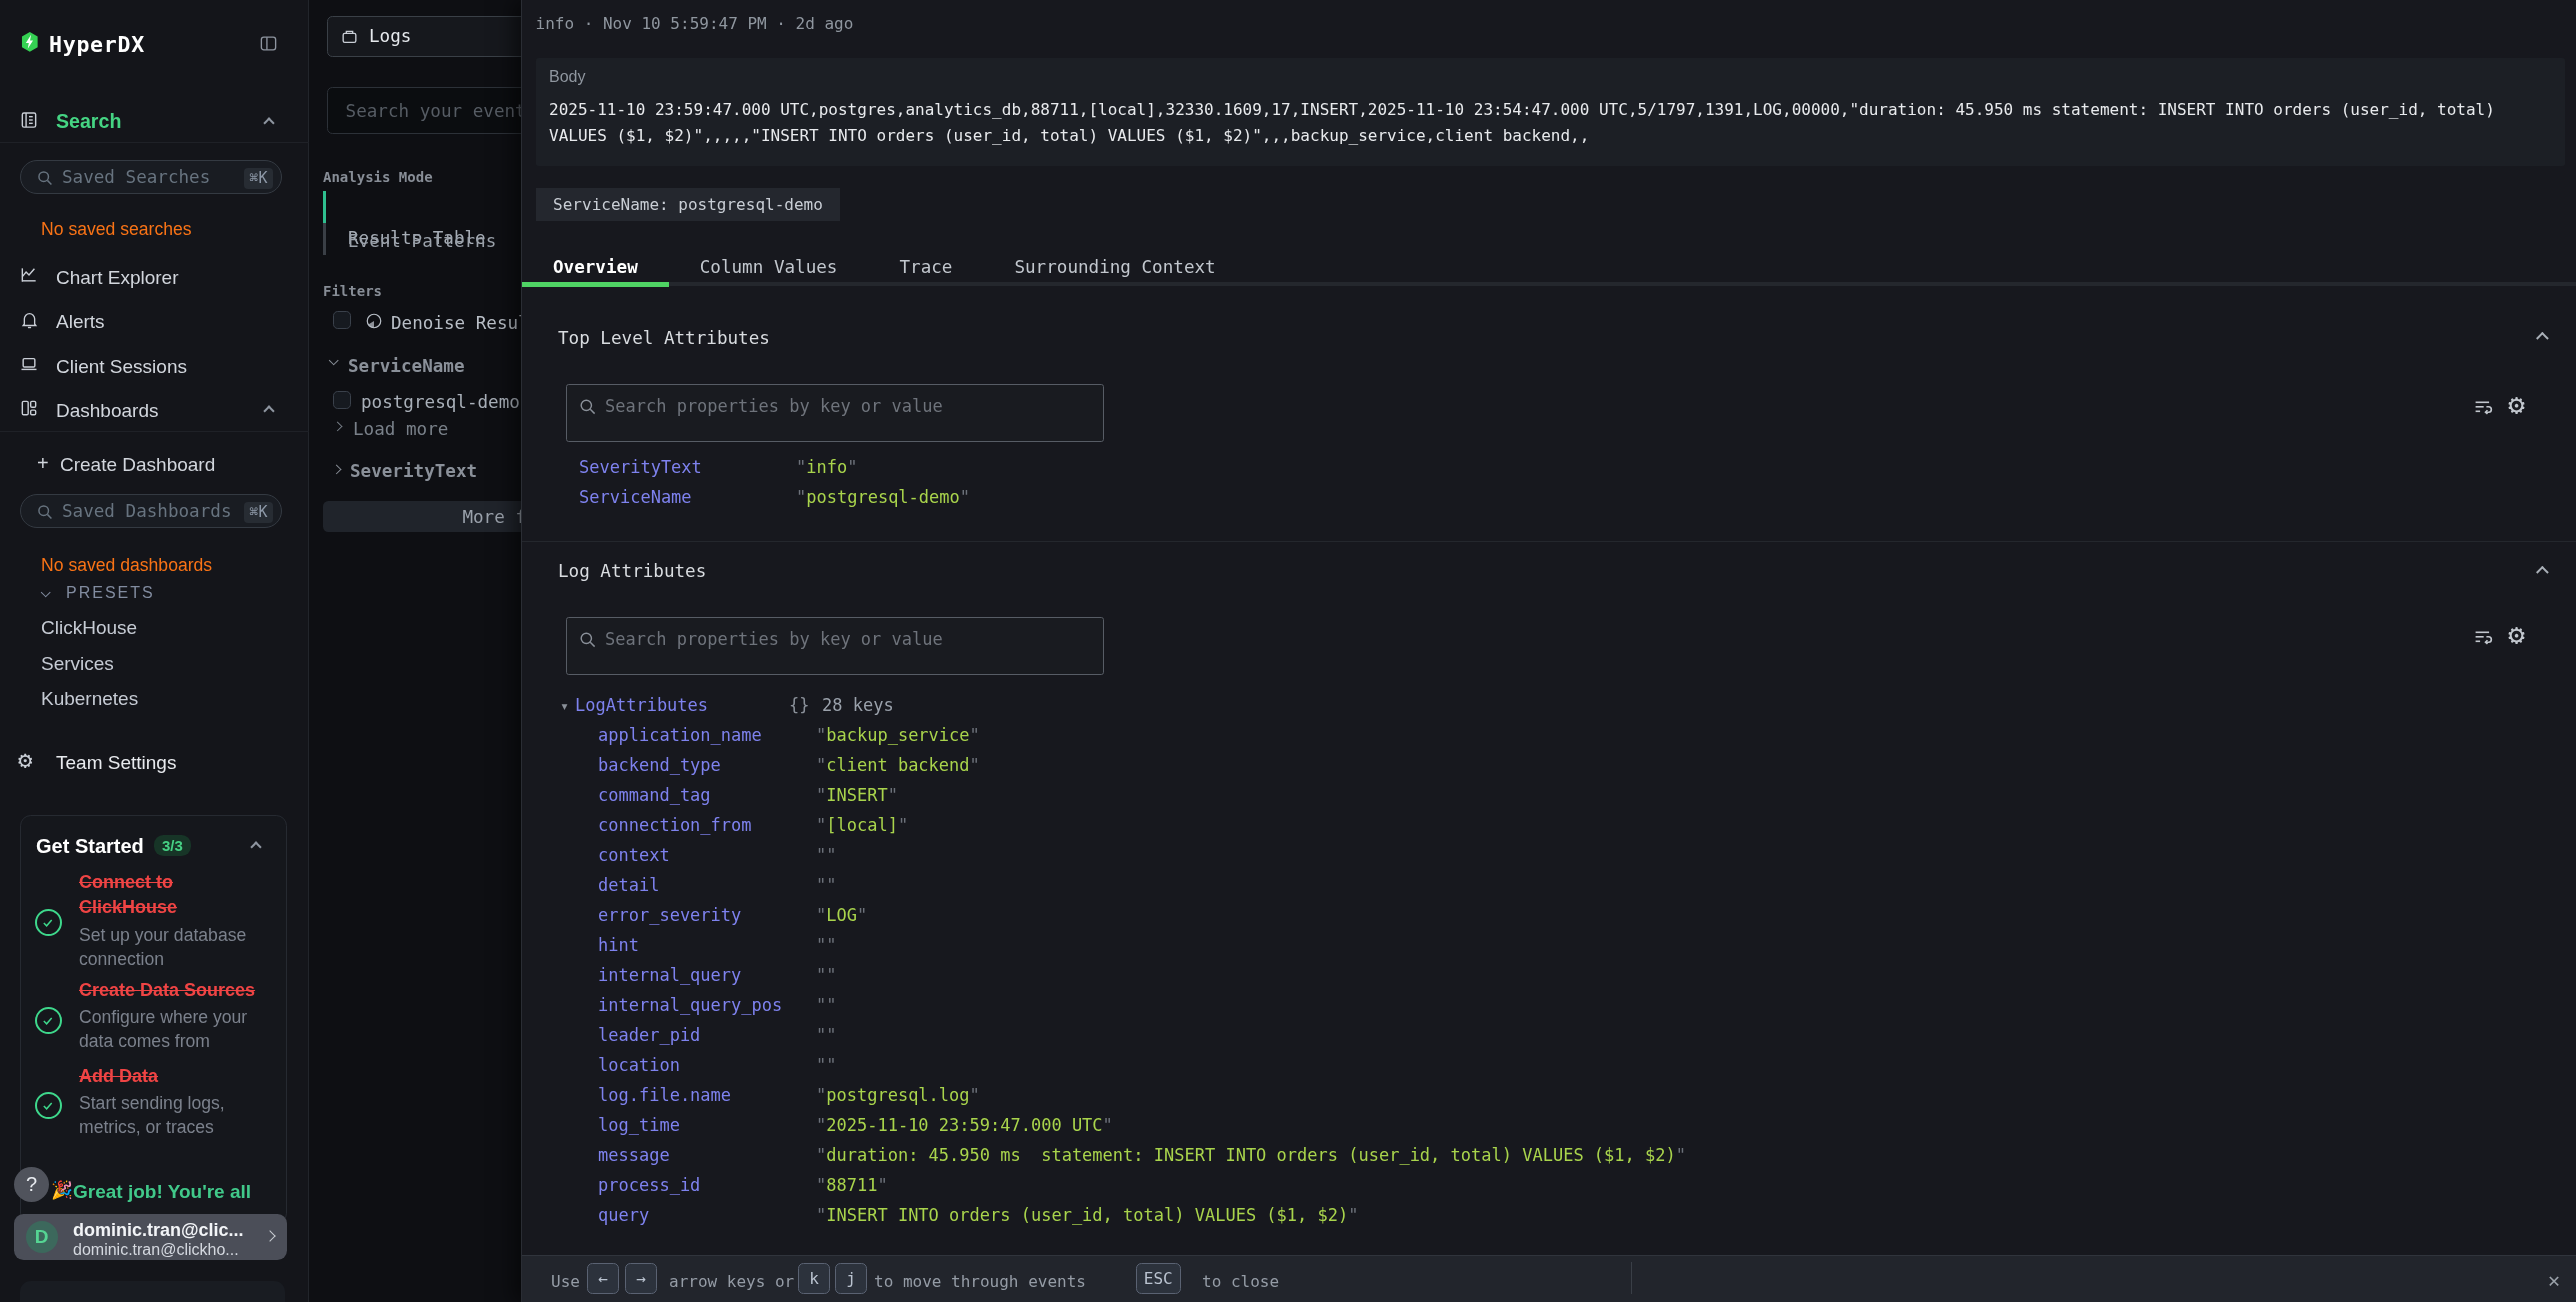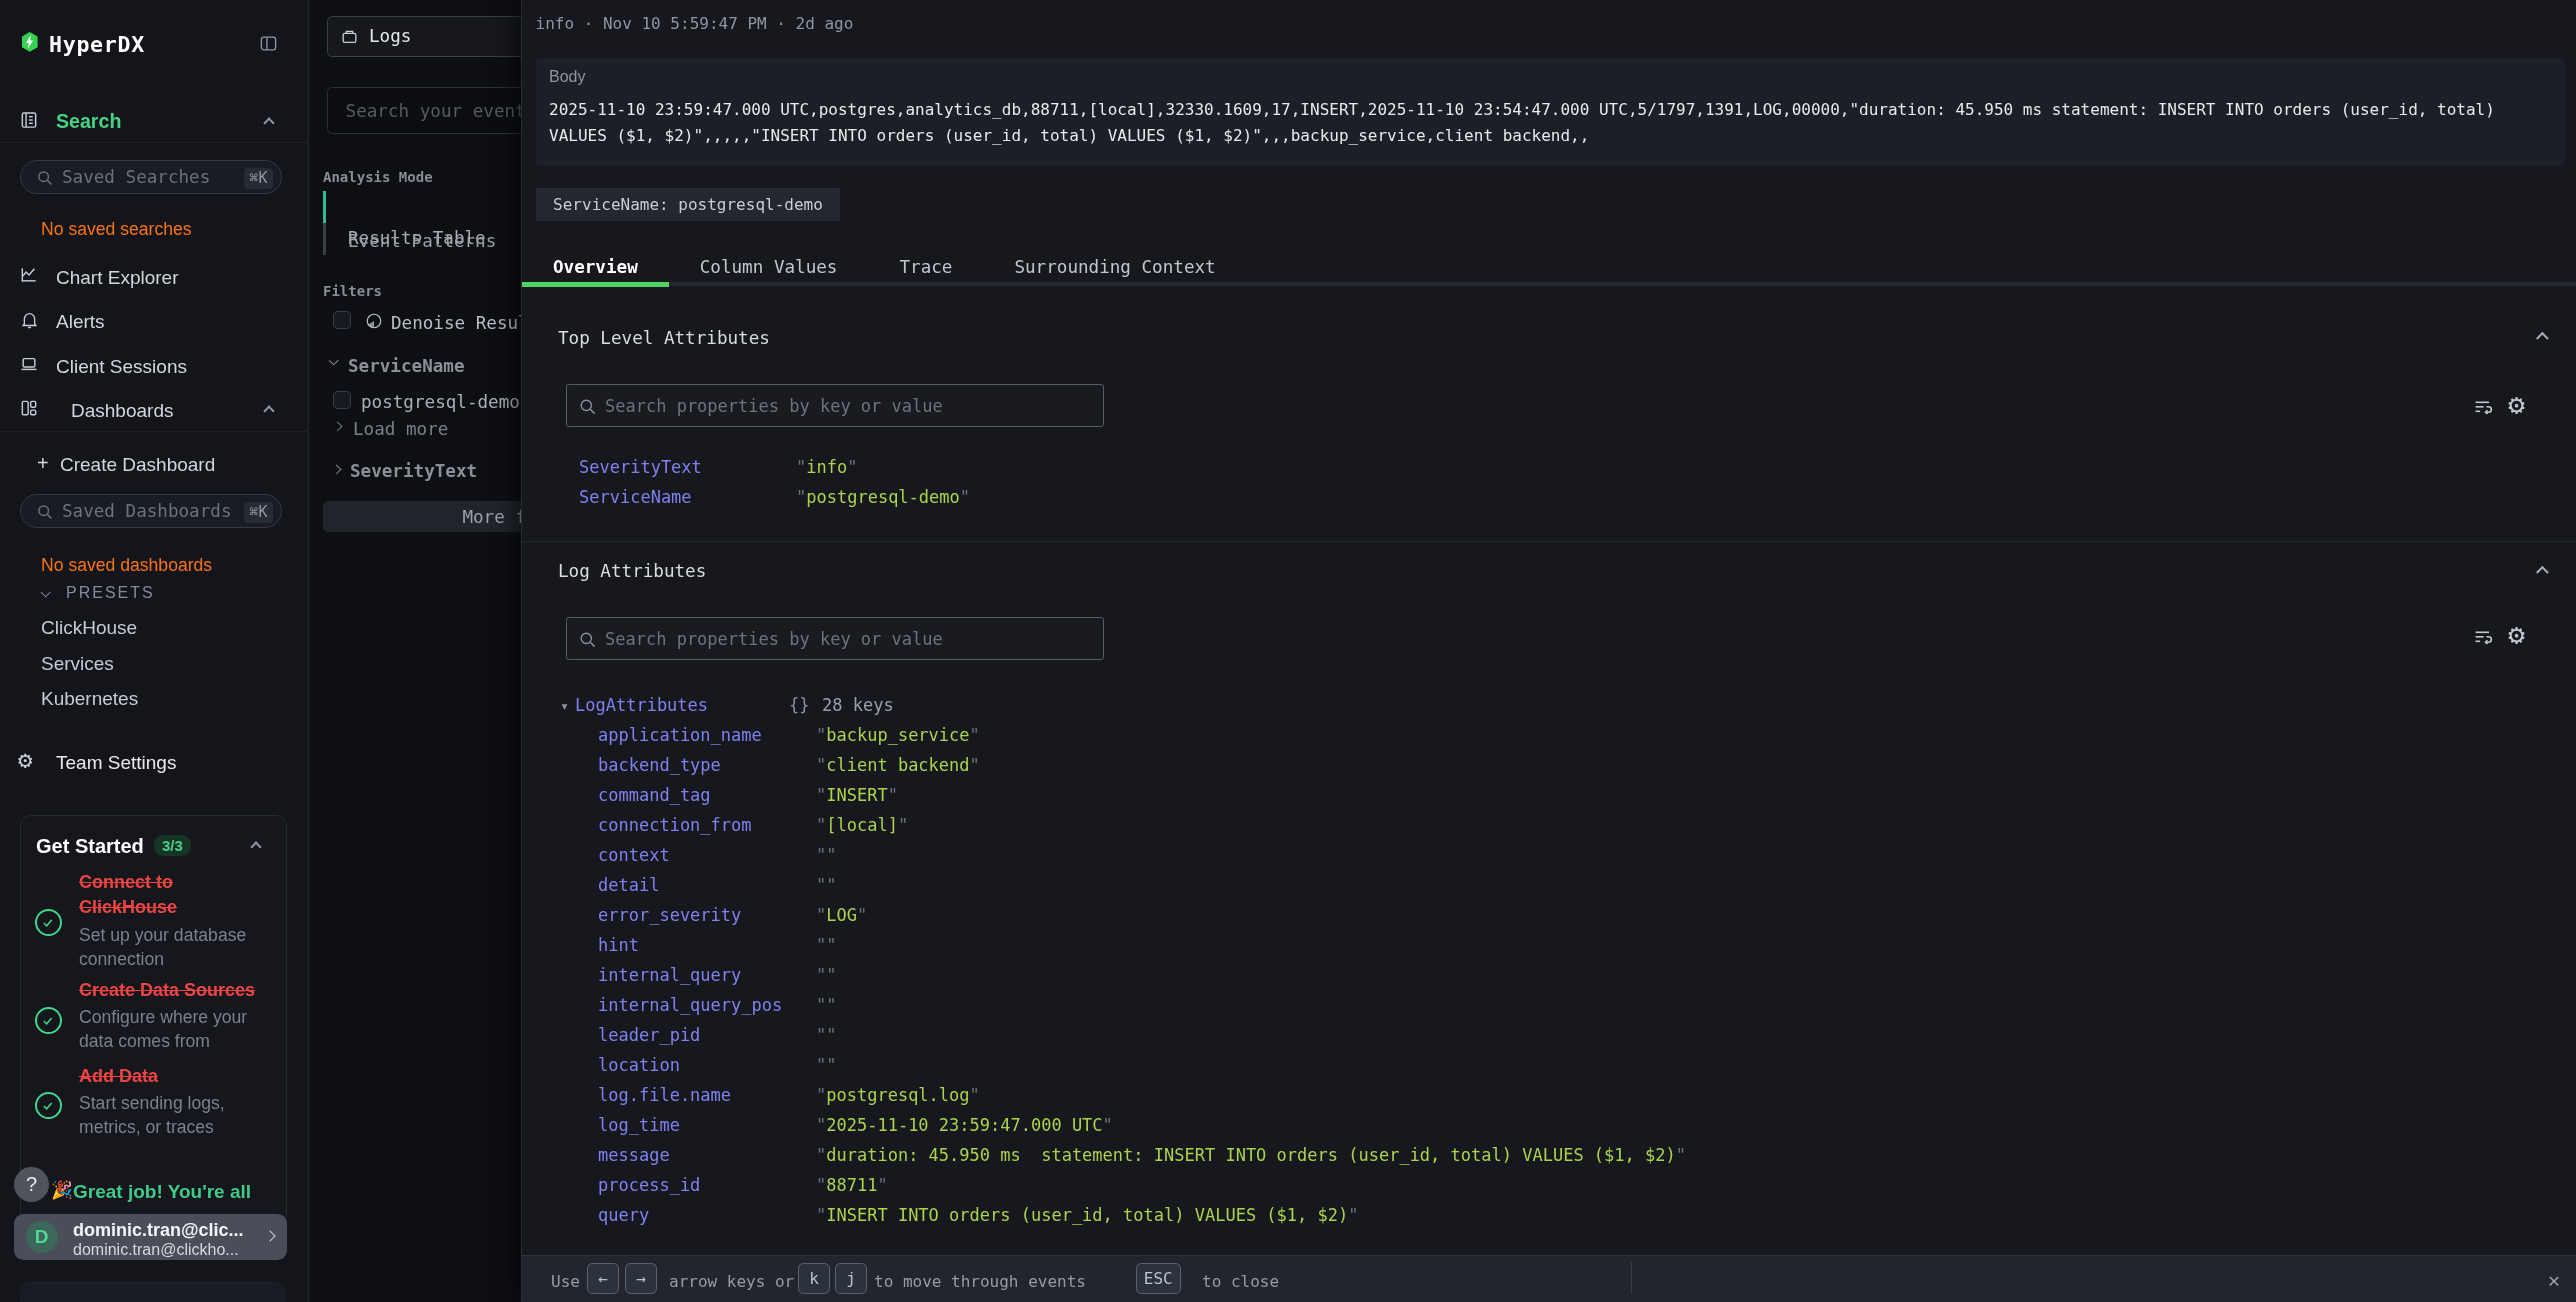--- a/index.html
+++ b/index.html
@@ -72,21 +72,21 @@
   #body-card { left:13.5px; top:58px; width:2029px; height:108px; background:#1c1f25; border-radius:2.7px; overflow:hidden; }
   #body-label { position:absolute; left:13.5px; top:9.5px; font-size:16px; color:#8f969f; }
   .body-line { position:absolute; left:13.5px; font-size:16px; color:#e8eaed; white-space:pre; }
   #service-chip { left:13.5px; top:188px; background:#24272e; padding:6.8px 17.6px; font-size:16px; color:#c9ced5; display:inline-block; }
   #tabbar { left:0; top:249px; width:2055px; height:37px; border-bottom:4.7px solid #24272d; display:flex; }
   .tab { position:relative; padding:0 31px; line-height:37px; font-size:17.6px; color:#c2c7ce; }
   .tab.active { color:#ffffff; font-weight:bold; }
   .tab.active::after { content:""; position:absolute; left:0; right:0; bottom:-4.7px; height:4.7px; background:#4fd364; }
   .sec-title { font-size:17.6px; color:#d9dce0; }
   .sec-chev { color:#aab0b8; }
-  .prop-search { width:538px; height:43px; border:1.4px solid #575c65; border-radius:2.7px; background:#191b20; }
+  .prop-search { width:538px; height:58px; border:1.4px solid #575c65; border-radius:2.7px; background:#191b20; }
   .prop-search input { position:absolute; left:38px; top:0; width:474px; height:41px; background:transparent; border:none; outline:none;
                        color:#aab3bf; font-size:17px; font-family:"DejaVu Sans Mono",monospace; }
   .prop-search input::placeholder { color:#6e737b; }
   .mag { position:absolute; left:10.8px; top:11.5px; color:#8a9099; }
   .attr-row { position:relative; height:30px; }
   .akey { position:absolute; left:0; top:0; font-size:17px; color:#7e82ee; }
   .aval { position:absolute; top:0; font-size:17px; color:#a9d44c; white-space:pre; }
   .rows-top .aval { left:217px; }
   .rows-log .aval { left:218px; }
   .aval::before, .aval::after { content:'"'; color:#6c717a; }
@@ -173,21 +173,21 @@
     </span>
     <span class="abs sans nav-label" style="left:56px;top:356px;">Client Sessions</span>
 
     <span class="abs icon" style="left:19px;top:398px;">
       <svg width="20" height="20" viewBox="0 0 24 24" fill="none" stroke="currentColor" stroke-width="1.7">
           <rect x="4" y="4" width="7" height="16" rx="1.5"></rect>
           <rect x="14" y="4" width="6" height="7" rx="1.5"></rect>
           <rect x="14" y="14.5" width="6" height="5.5" rx="1.5"></rect>
         </svg>
     </span>
-    <span class="abs sans nav-label" style="left:56px;top:400px;margin-left:15px;">Dashboards</span>
+    <span class="abs sans nav-label" style="left:56px;top:400px;">Dashboards</span>
     <span class="abs chev chev-up" style="left:265px;top:407px;color:#8e95a0;width:8px;height:8px;"></span>
 
     <div class="abs side-divider" style="top:431px;"></div>
 
     <span class="abs sans" style="left:37px;top:452px;font-size:20px;color:#d2d6dd;">+</span>
     <span class="abs sans nav-label" style="left:60px;top:454px;">Create Dashboard</span>
 
     <div class="abs pill-input" style="top:494px;">
       <span class="abs" style="left:15px;top:8px;color:#67737f;">
         <svg width="17.6" height="17.6" viewBox="0 0 24 24" fill="none" stroke="currentColor" stroke-width="2">

